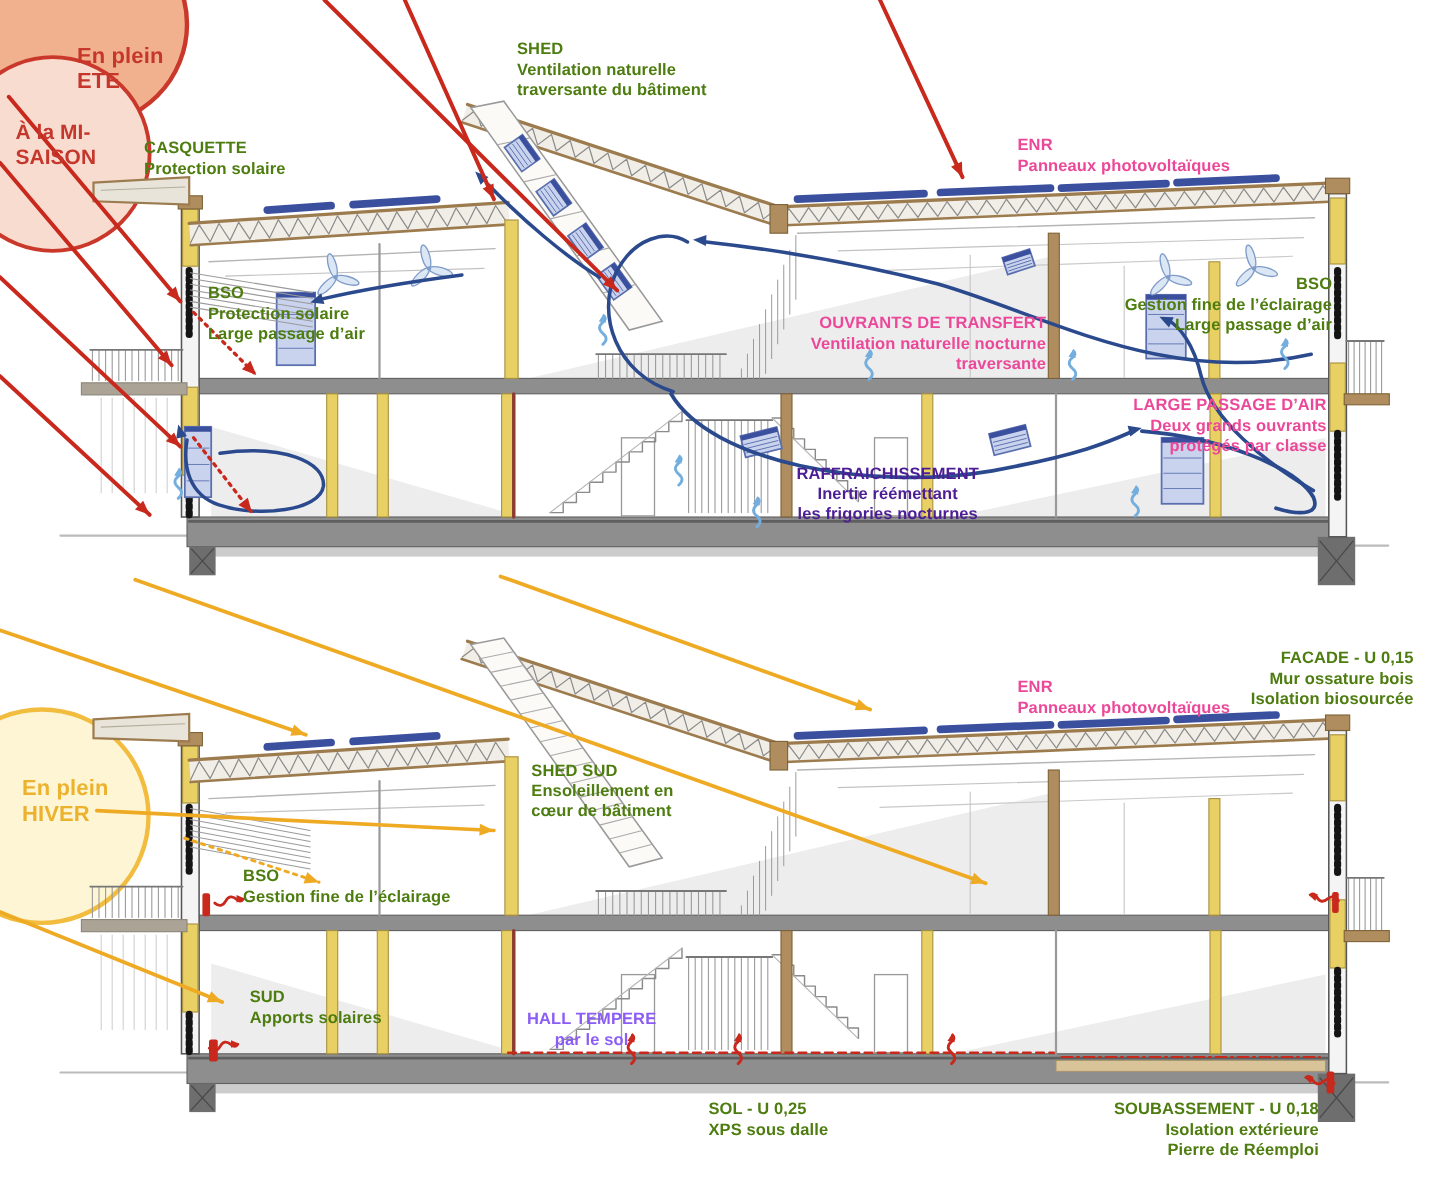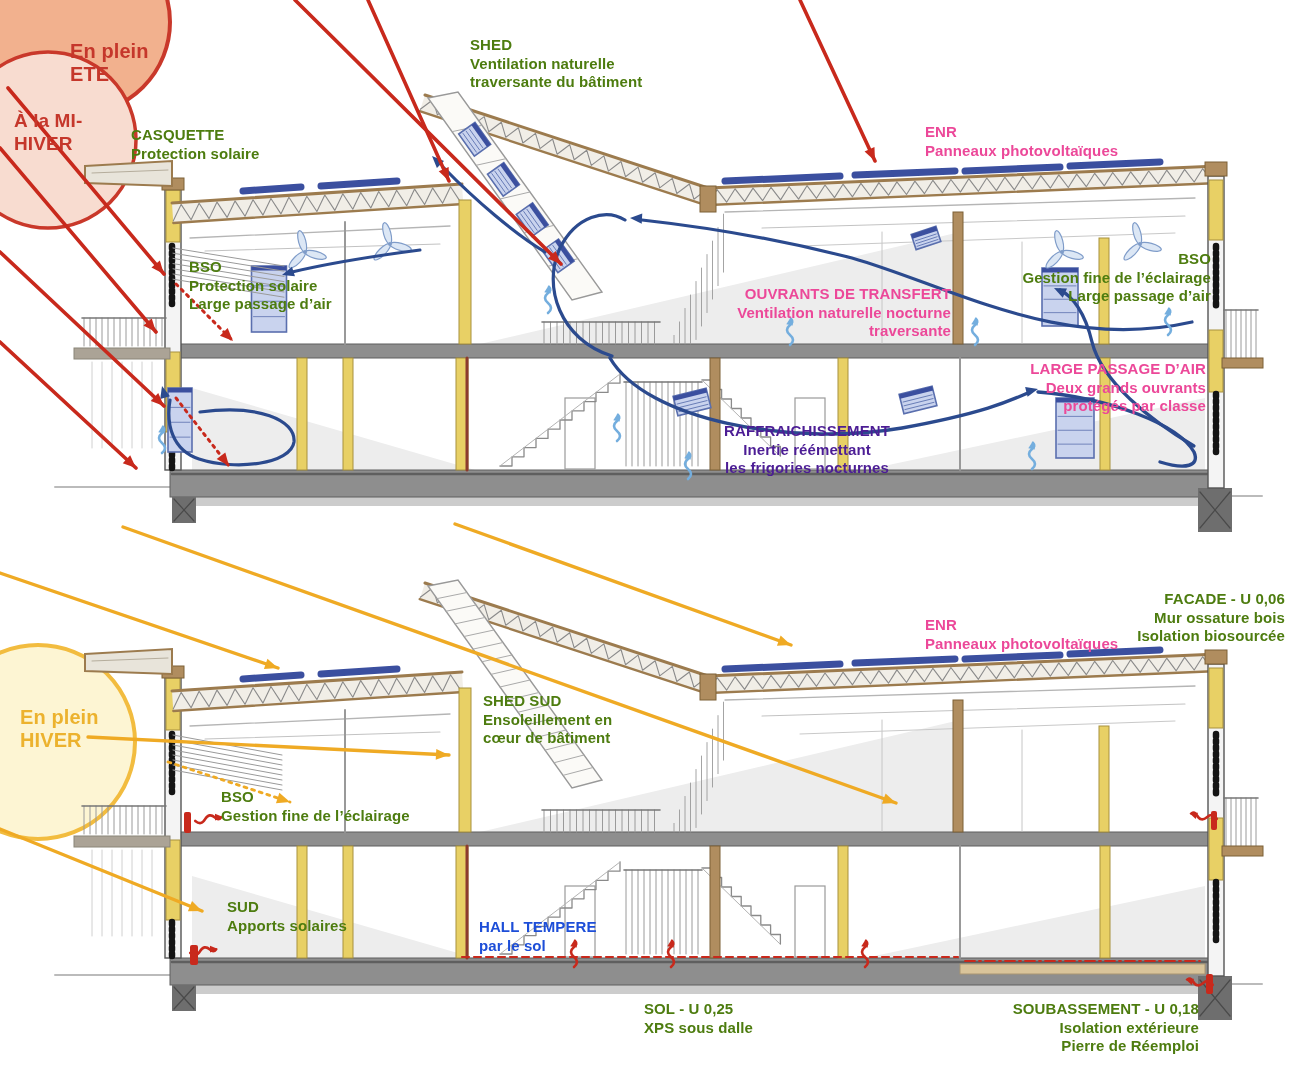--- a/index.html
+++ b/index.html
@@ -3,21 +3,21 @@
 <meta charset="utf-8">
 <style>
   html,body{margin:0;padding:0;background:#ffffff;}
   #stage{position:relative;width:1300px;height:1072px;background:#ffffff;overflow:hidden;
          font-family:"Liberation Sans",sans-serif;}
   #sk{position:absolute;left:0;top:0;}
   .lab{position:absolute;font:bold 15px/1.24 "Liberation Sans",sans-serif;color:#4d7c0f;
        white-space:pre-line;letter-spacing:.1px;}
   .blue{color:#ec4899;}
   .lblue{color:#4c1d95;}
-  .red{color:#1d4ed8;}
+  .red{color:#8b5cf6;text-align:center;}
   .r{text-align:right;}
   .c{text-align:center;}
   .sun-t{font-size:20px;line-height:1.15;color:#c5372b;}
   .sun-t2{font-size:19px;line-height:1.2;color:#c5372b;}
   .sun-w{font-size:20px;line-height:1.15;color:#ecb22e;}
 </style>
 </head>
 <body>
 
 <div id="stage">
@@ -632,23 +632,23 @@
 Large passage d’air</div>
   <div class="lab blue r" style="right:94px;top:360px">LARGE PASSAGE D’AIR
 Deux grands ouvrants
 protégés par classe</div>
   <div class="lab lblue c" style="left:722px;top:422px;width:170px">RAFFRAICHISSEMENT
 Inertie réémettant
 les frigories nocturnes</div>
   <div class="lab sun-t" style="left:70px;top:40px">En plein
 ETE</div>
   <div class="lab sun-t2" style="left:14px;top:110px">À la MI-
-HIVER</div>
+SAISON</div>
 
-  <div class="lab r" style="right:15px;top:590px">FACADE - U 0,06
+  <div class="lab r" style="right:15px;top:590px">FACADE - U 0,15
 Mur ossature bois
 Isolation biosourcée</div>
   <div class="lab blue" style="left:925px;top:616px">ENR
 Panneaux photovoltaïques</div>
   <div class="lab sun-w" style="left:20px;top:706px">En plein
 HIVER</div>
   <div class="lab" style="left:483px;top:692px">SHED SUD
 Ensoleillement en
 cœur de bâtiment</div>
   <div class="lab" style="left:221px;top:788px">BSO

